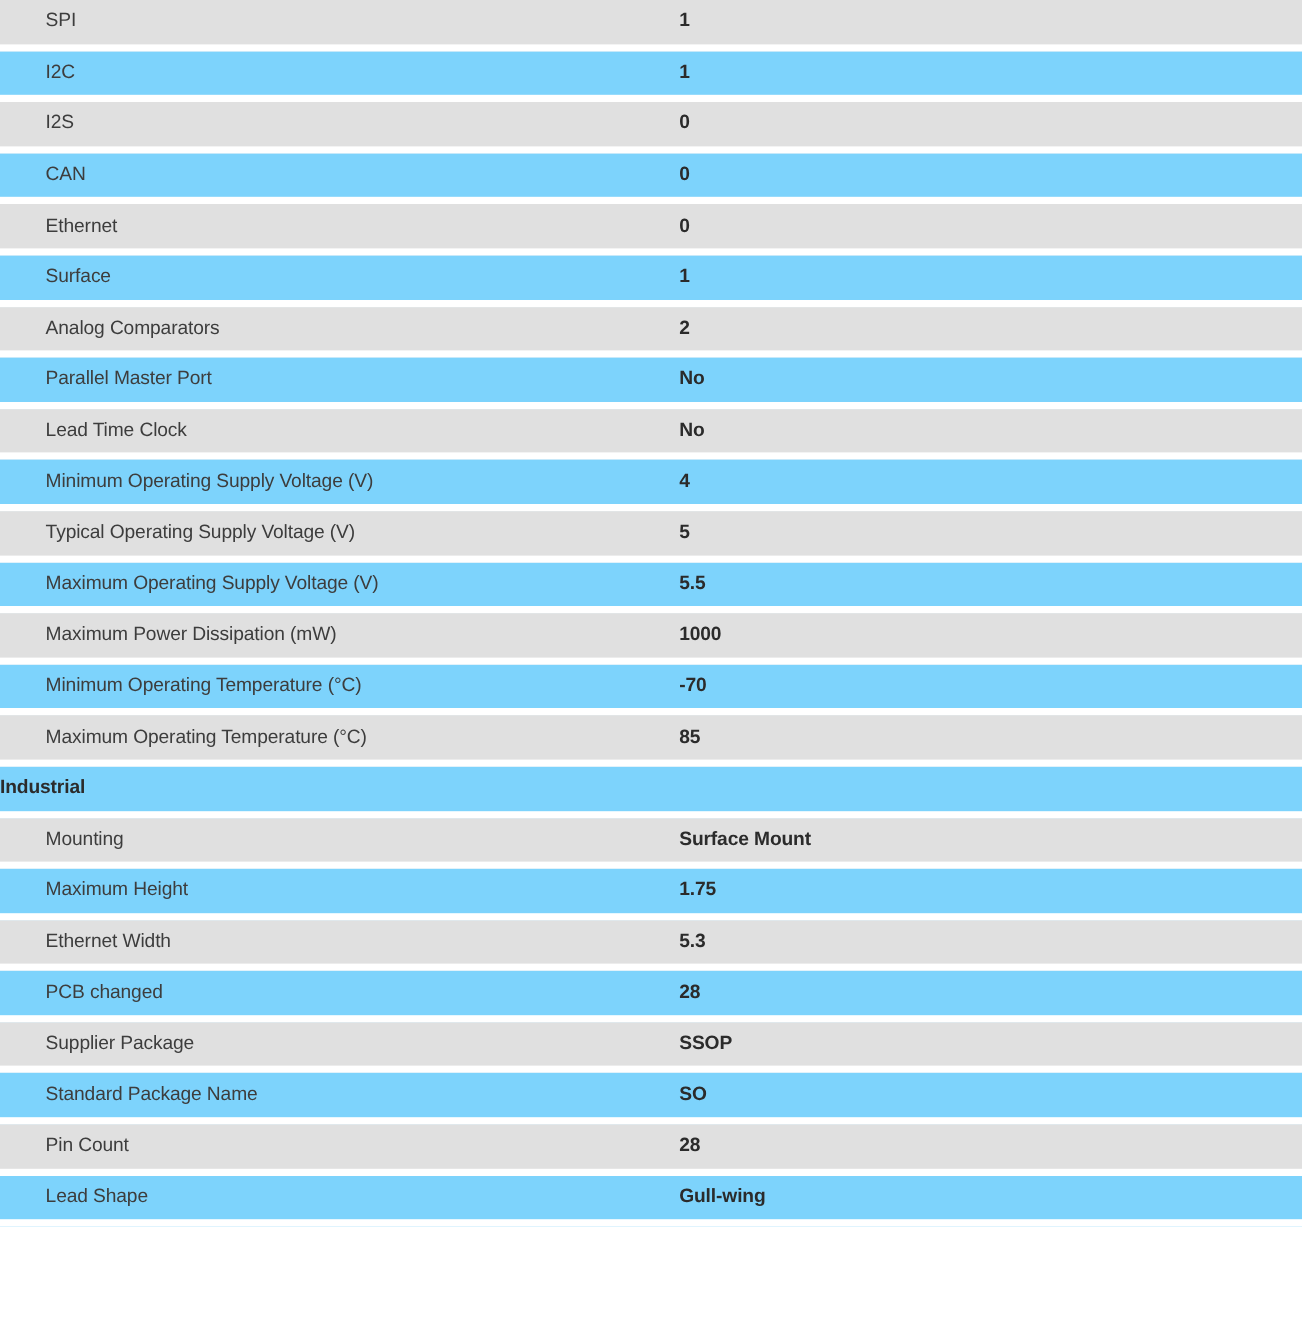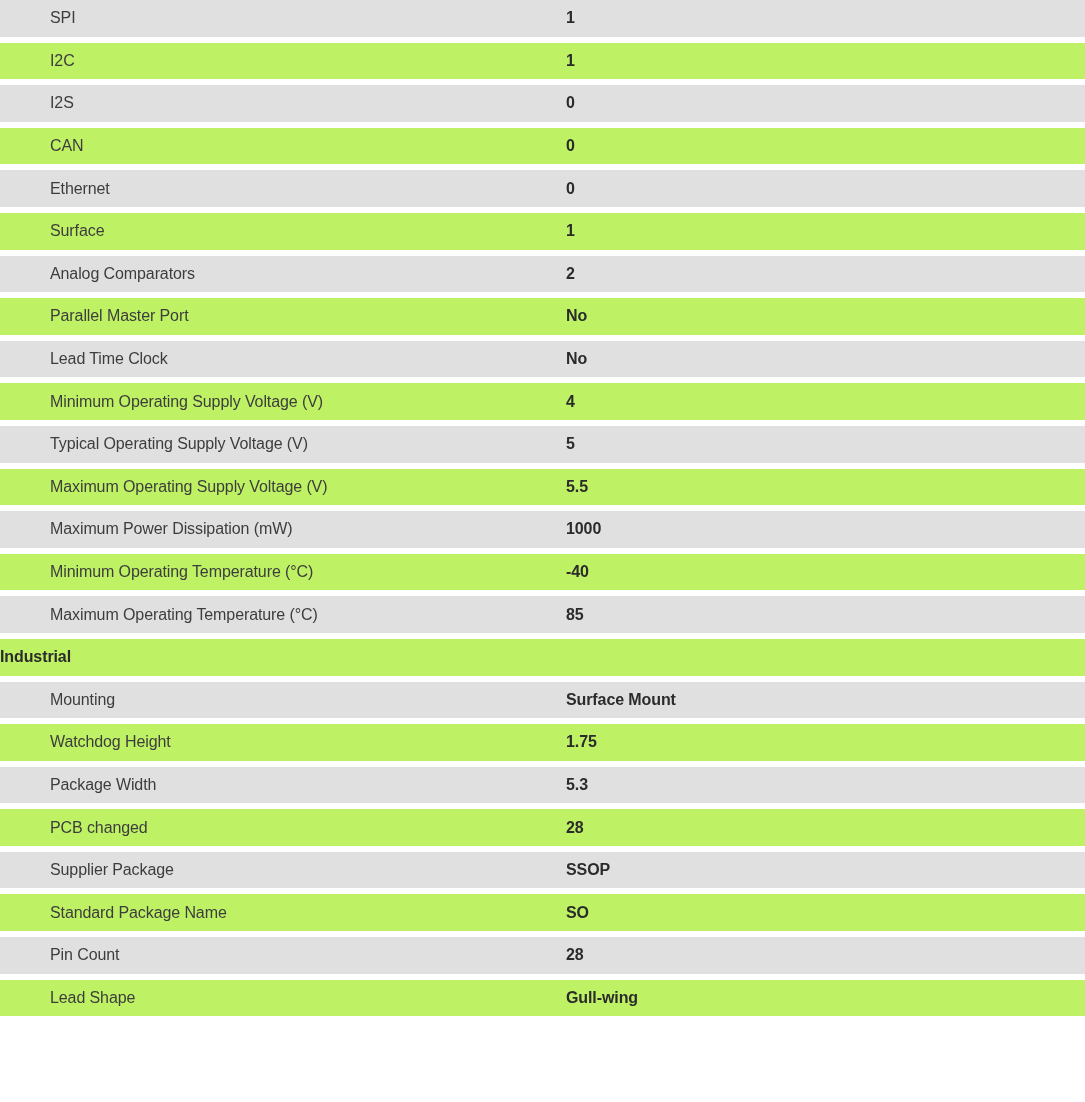--- a/index.html
+++ b/index.html
@@ -16,29 +16,29 @@
   }
   .spec-table {
     width: 1085px;
   }
   .spec-row {
     display: flex;
     align-items: center;
     height: 42.6px;
     box-sizing: border-box;
     border-bottom: 6.6px solid #ffffff;
-    background: #bef264;
+    background: #7dd3fc;
   }
   .spec-row:nth-child(odd) {
     background: #e0e0e0;
   }
   .spec-label {
     flex: 0 0 566px;
     box-sizing: border-box;
-    padding-left: 50px;
+    padding-left: 38px;
     font-size: 16px;
     font-weight: 400;
     color: #3d3d3d;
     letter-spacing: -0.1px;
     white-space: nowrap;
     overflow: hidden;
   }
   .spec-value {
     flex: 1 1 auto;
     font-size: 16px;
@@ -101,39 +101,39 @@
       <div class="spec-row">
         <div class="spec-label">Maximum Operating Supply Voltage (V)</div>
         <div class="spec-value">5.5</div>
       </div>
       <div class="spec-row">
         <div class="spec-label">Maximum Power Dissipation (mW)</div>
         <div class="spec-value">1000</div>
       </div>
       <div class="spec-row">
         <div class="spec-label">Minimum Operating Temperature (°C)</div>
-        <div class="spec-value">-40</div>
+        <div class="spec-value">-70</div>
       </div>
       <div class="spec-row">
         <div class="spec-label">Maximum Operating Temperature (°C)</div>
         <div class="spec-value">85</div>
       </div>
       <div class="spec-row">
         <div class="spec-value">Industrial</div>
       </div>
       <div class="spec-row">
         <div class="spec-label">Mounting</div>
         <div class="spec-value">Surface Mount</div>
       </div>
       <div class="spec-row">
-        <div class="spec-label">Watchdog Height</div>
+        <div class="spec-label">Maximum Height</div>
         <div class="spec-value">1.75</div>
       </div>
       <div class="spec-row">
-        <div class="spec-label">Package Width</div>
+        <div class="spec-label">Ethernet Width</div>
         <div class="spec-value">5.3</div>
       </div>
       <div class="spec-row">
         <div class="spec-label">PCB changed</div>
         <div class="spec-value">28</div>
       </div>
       <div class="spec-row">
         <div class="spec-label">Supplier Package</div>
         <div class="spec-value">SSOP</div>
       </div>

